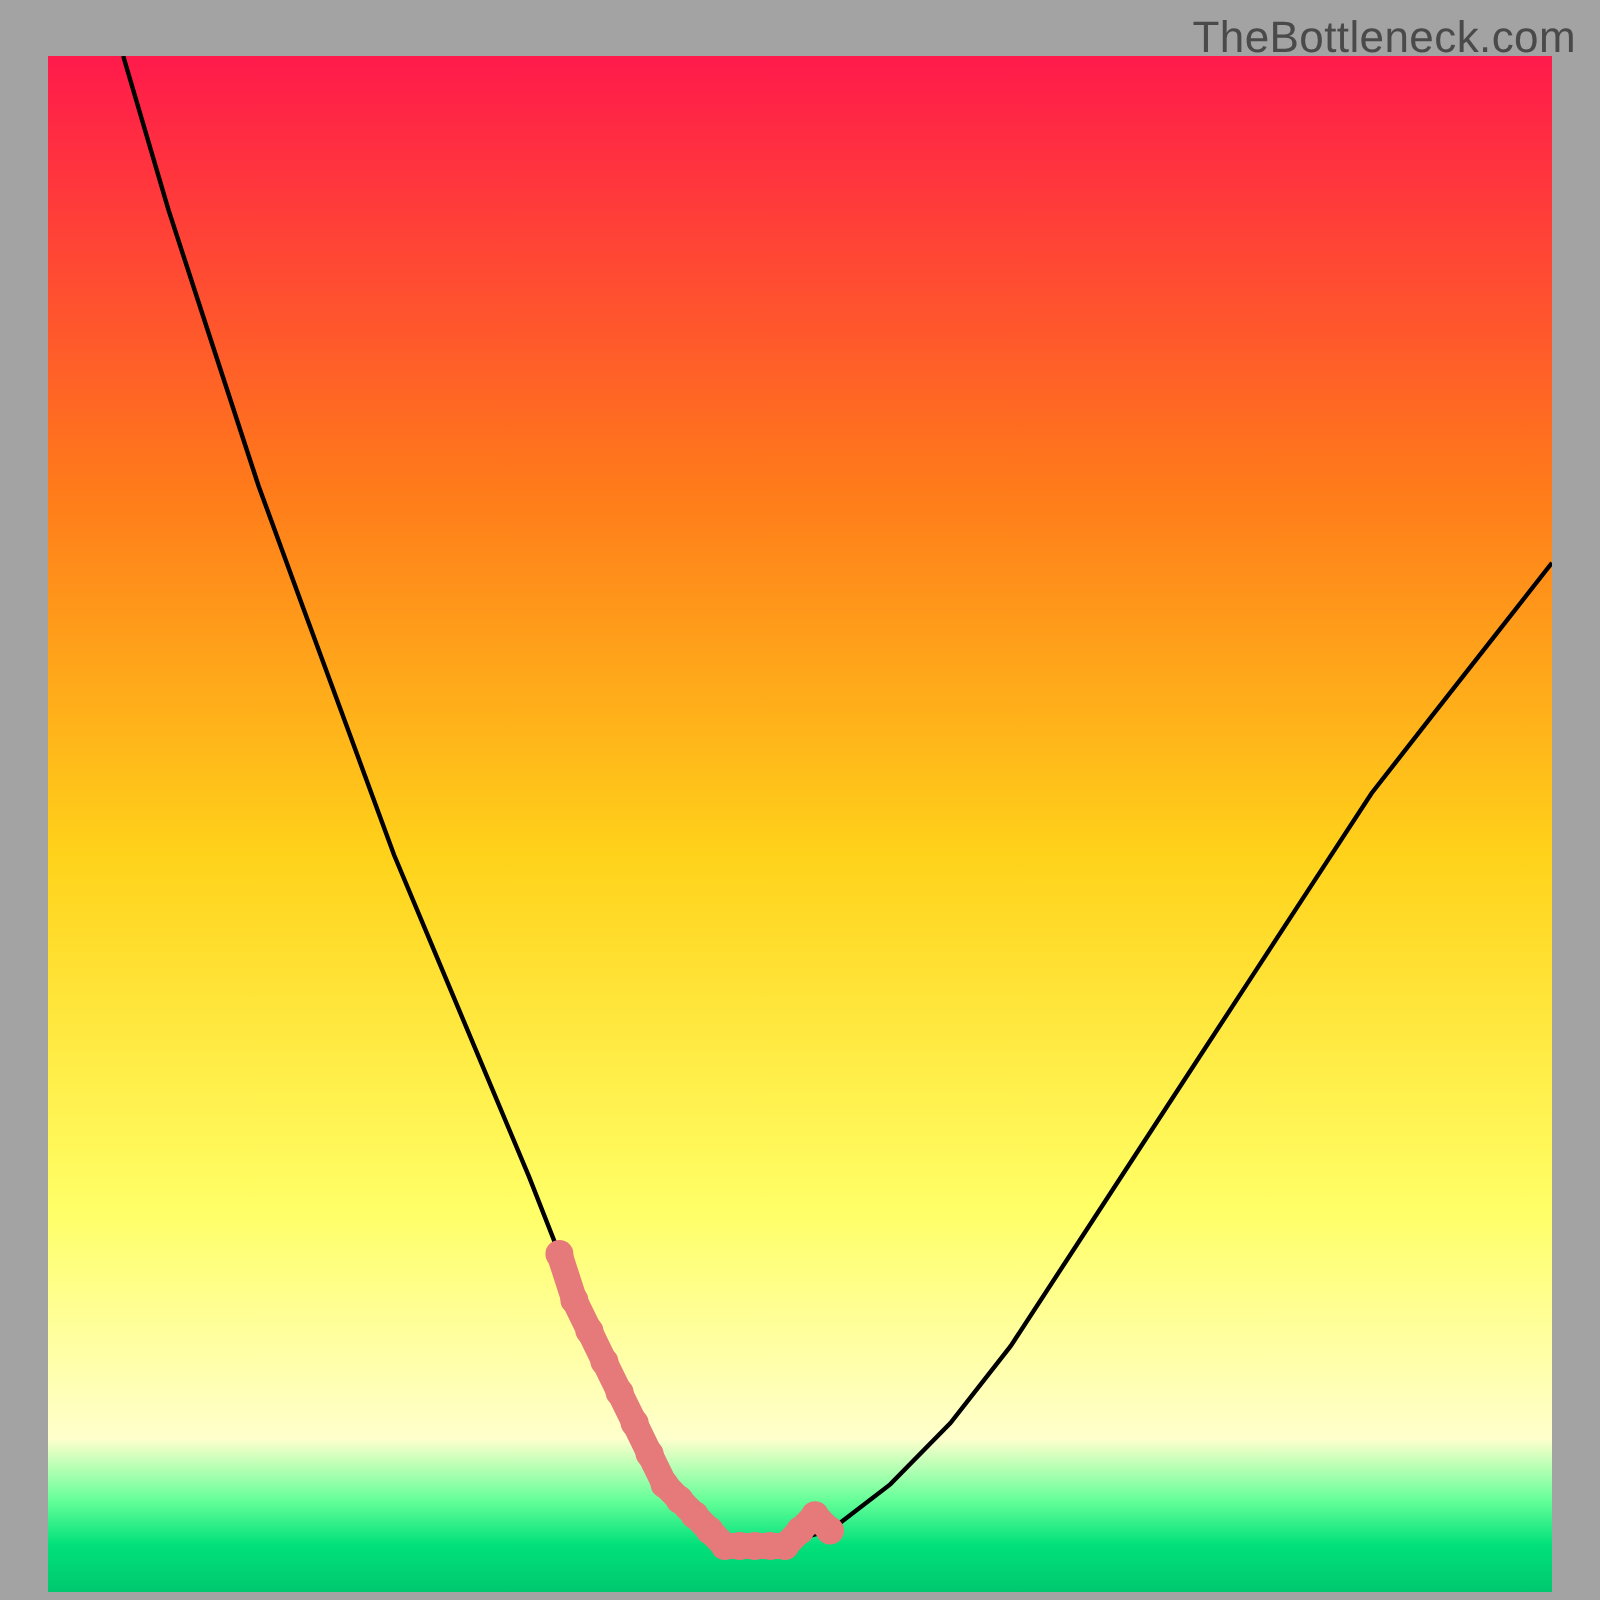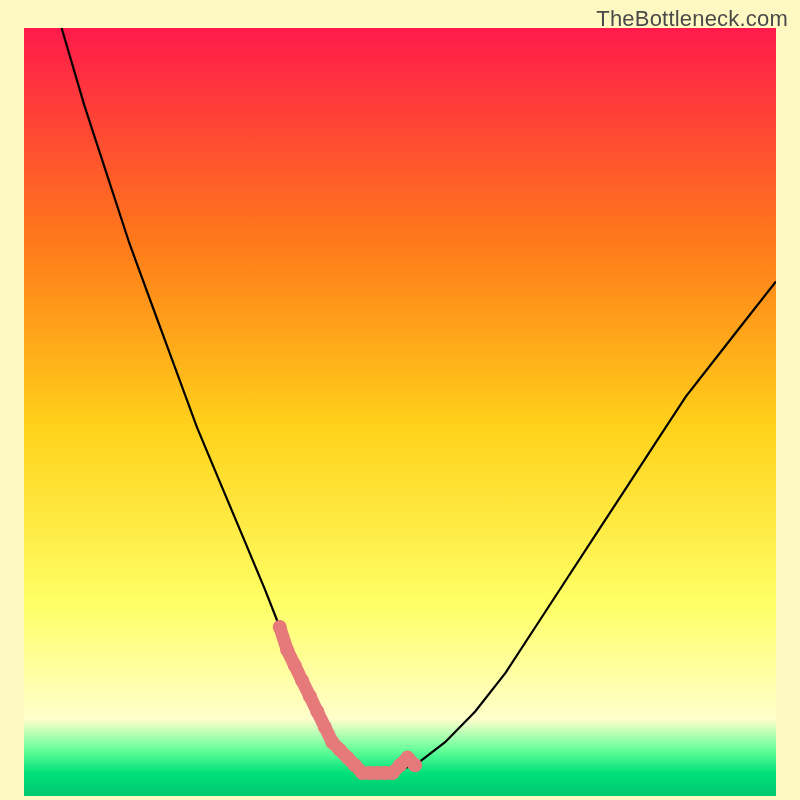--- a/index.html
+++ b/index.html
@@ -8,21 +8,21 @@
     width: 800px;
     height: 800px;
     background: #000;
     font-family: Arial, Helvetica, sans-serif;
     overflow: hidden;
   }
   .frame {
     position: relative;
     width: 800px;
     height: 800px;
-    background: #fef9c3;
+    background: #a3a3a3;
   }
   .watermark {
     position: absolute;
     top: 6px;
     right: 12px;
     color: #4a4a4a;
     font-size: 22px;
     font-weight: 500;
     letter-spacing: 0.2px;
     z-index: 5;

